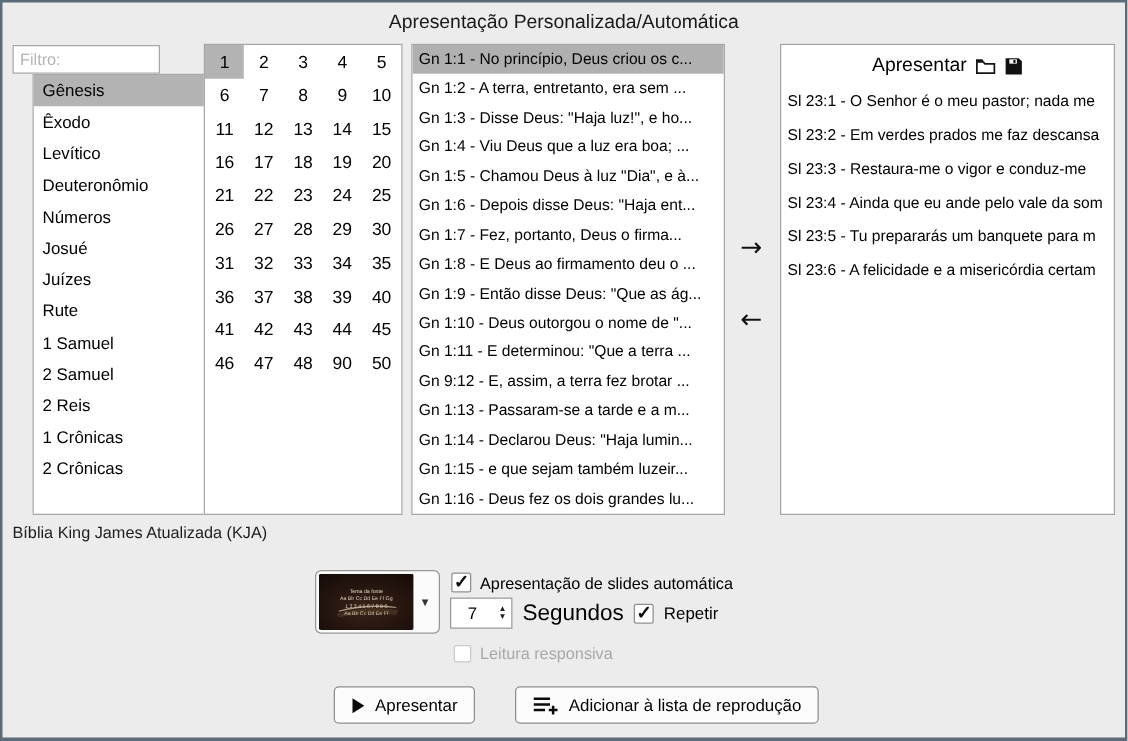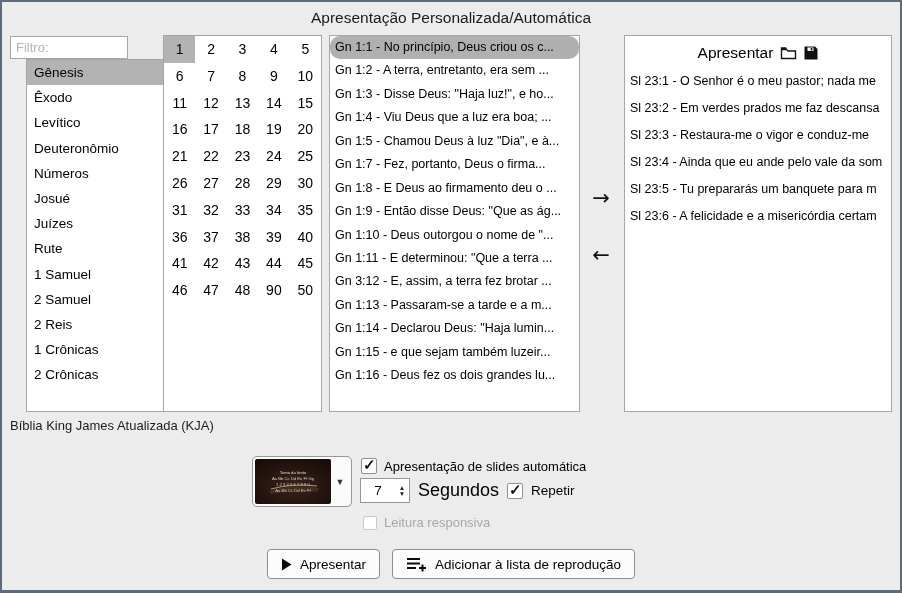--- a/index.html
+++ b/index.html
@@ -49,21 +49,21 @@
   }
   .chapter-grid .cell.selected { background:#b3b3b3; }
 
   
   .verse-list {
     position:absolute; left:327px; top:33px; width:251px; height:377px;
     border:1px solid #a6a6a6; background:#fff; overflow:hidden;
   }
   .verse-list .row {
     height:23.45px; line-height:23.45px; font-size:12.5px; color:#000;
-    padding-left:5px; white-space:nowrap; overflow:hidden; cursor:default;border-radius:10px;
+    padding-left:5px; white-space:nowrap; overflow:hidden; cursor:default;
   }
   .verse-list .row.selected { background:#b0b0b0; }
 
   
   .arrow-btn {
     position:absolute; width:30px; height:28px;
     background:transparent; border:none;
     font-size:21px; color:#111; line-height:28px; text-align:center;
     cursor:pointer; font-family:"DejaVu Sans", sans-serif;
   }
@@ -133,21 +133,21 @@
 
   
   .action-btn {
     position:absolute; top:547px; height:30px;
     border:1px solid #8e8e8e; border-radius:4px; background:#fcfcfc;
     display:flex; align-items:center; gap:8px; padding:0 13px;
     font-family:"Liberation Sans", sans-serif; font-size:13.5px; color:#000;
     cursor:pointer;
   }
   #btn-present { left:265px; }
-  #btn-add     { left:390px; }
+  #btn-add     { left:410px; }
   .action-btn svg { flex:none; }
 </style>
 </head>
 <body>
 
 <div class="window">
 
   <div class="dialog-title">Apresentação Personalizada/Automática</div>
 
   <input class="filter-input" type="text" placeholder="Filtro:" style="">
@@ -222,26 +222,27 @@
         <div class="cell">50</div>
       </div>
   </div>
 
   <div class="verse-list">
       <div class="row selected">Gn 1:1 - No princípio, Deus criou os c...</div>
       <div class="row">Gn 1:2 - A terra, entretanto, era sem ...</div>
       <div class="row">Gn 1:3 - Disse Deus: "Haja luz!", e ho...</div>
       <div class="row">Gn 1:4 - Viu Deus que a luz era boa; ...</div>
       <div class="row">Gn 1:5 - Chamou Deus à luz "Dia", e à...</div>
+      <div class="row">Gn 1:6 - Depois disse Deus: "Haja ent...</div>
       <div class="row">Gn 1:7 - Fez, portanto, Deus o firma...</div>
       <div class="row">Gn 1:8 - E Deus ao firmamento deu o ...</div>
       <div class="row">Gn 1:9 - Então disse Deus: "Que as ág...</div>
       <div class="row">Gn 1:10 - Deus outorgou o nome de "...</div>
       <div class="row">Gn 1:11 - E determinou: "Que a terra ...</div>
-      <div class="row">Gn 3:12 - E, assim, a terra fez brotar ...</div>
+      <div class="row">Gn 9:12 - E, assim, a terra fez brotar ...</div>
       <div class="row">Gn 1:13 - Passaram-se a tarde e a m...</div>
       <div class="row">Gn 1:14 - Declarou Deus: "Haja lumin...</div>
       <div class="row">Gn 1:15 - e que sejam também luzeir...</div>
       <div class="row">Gn 1:16 - Deus fez os dois grandes lu...</div>
     </div>
 
   <button class="arrow-btn" id="arrow-add">→</button>
   <button class="arrow-btn" id="arrow-remove">←</button>
 
   <div class="present-panel">

